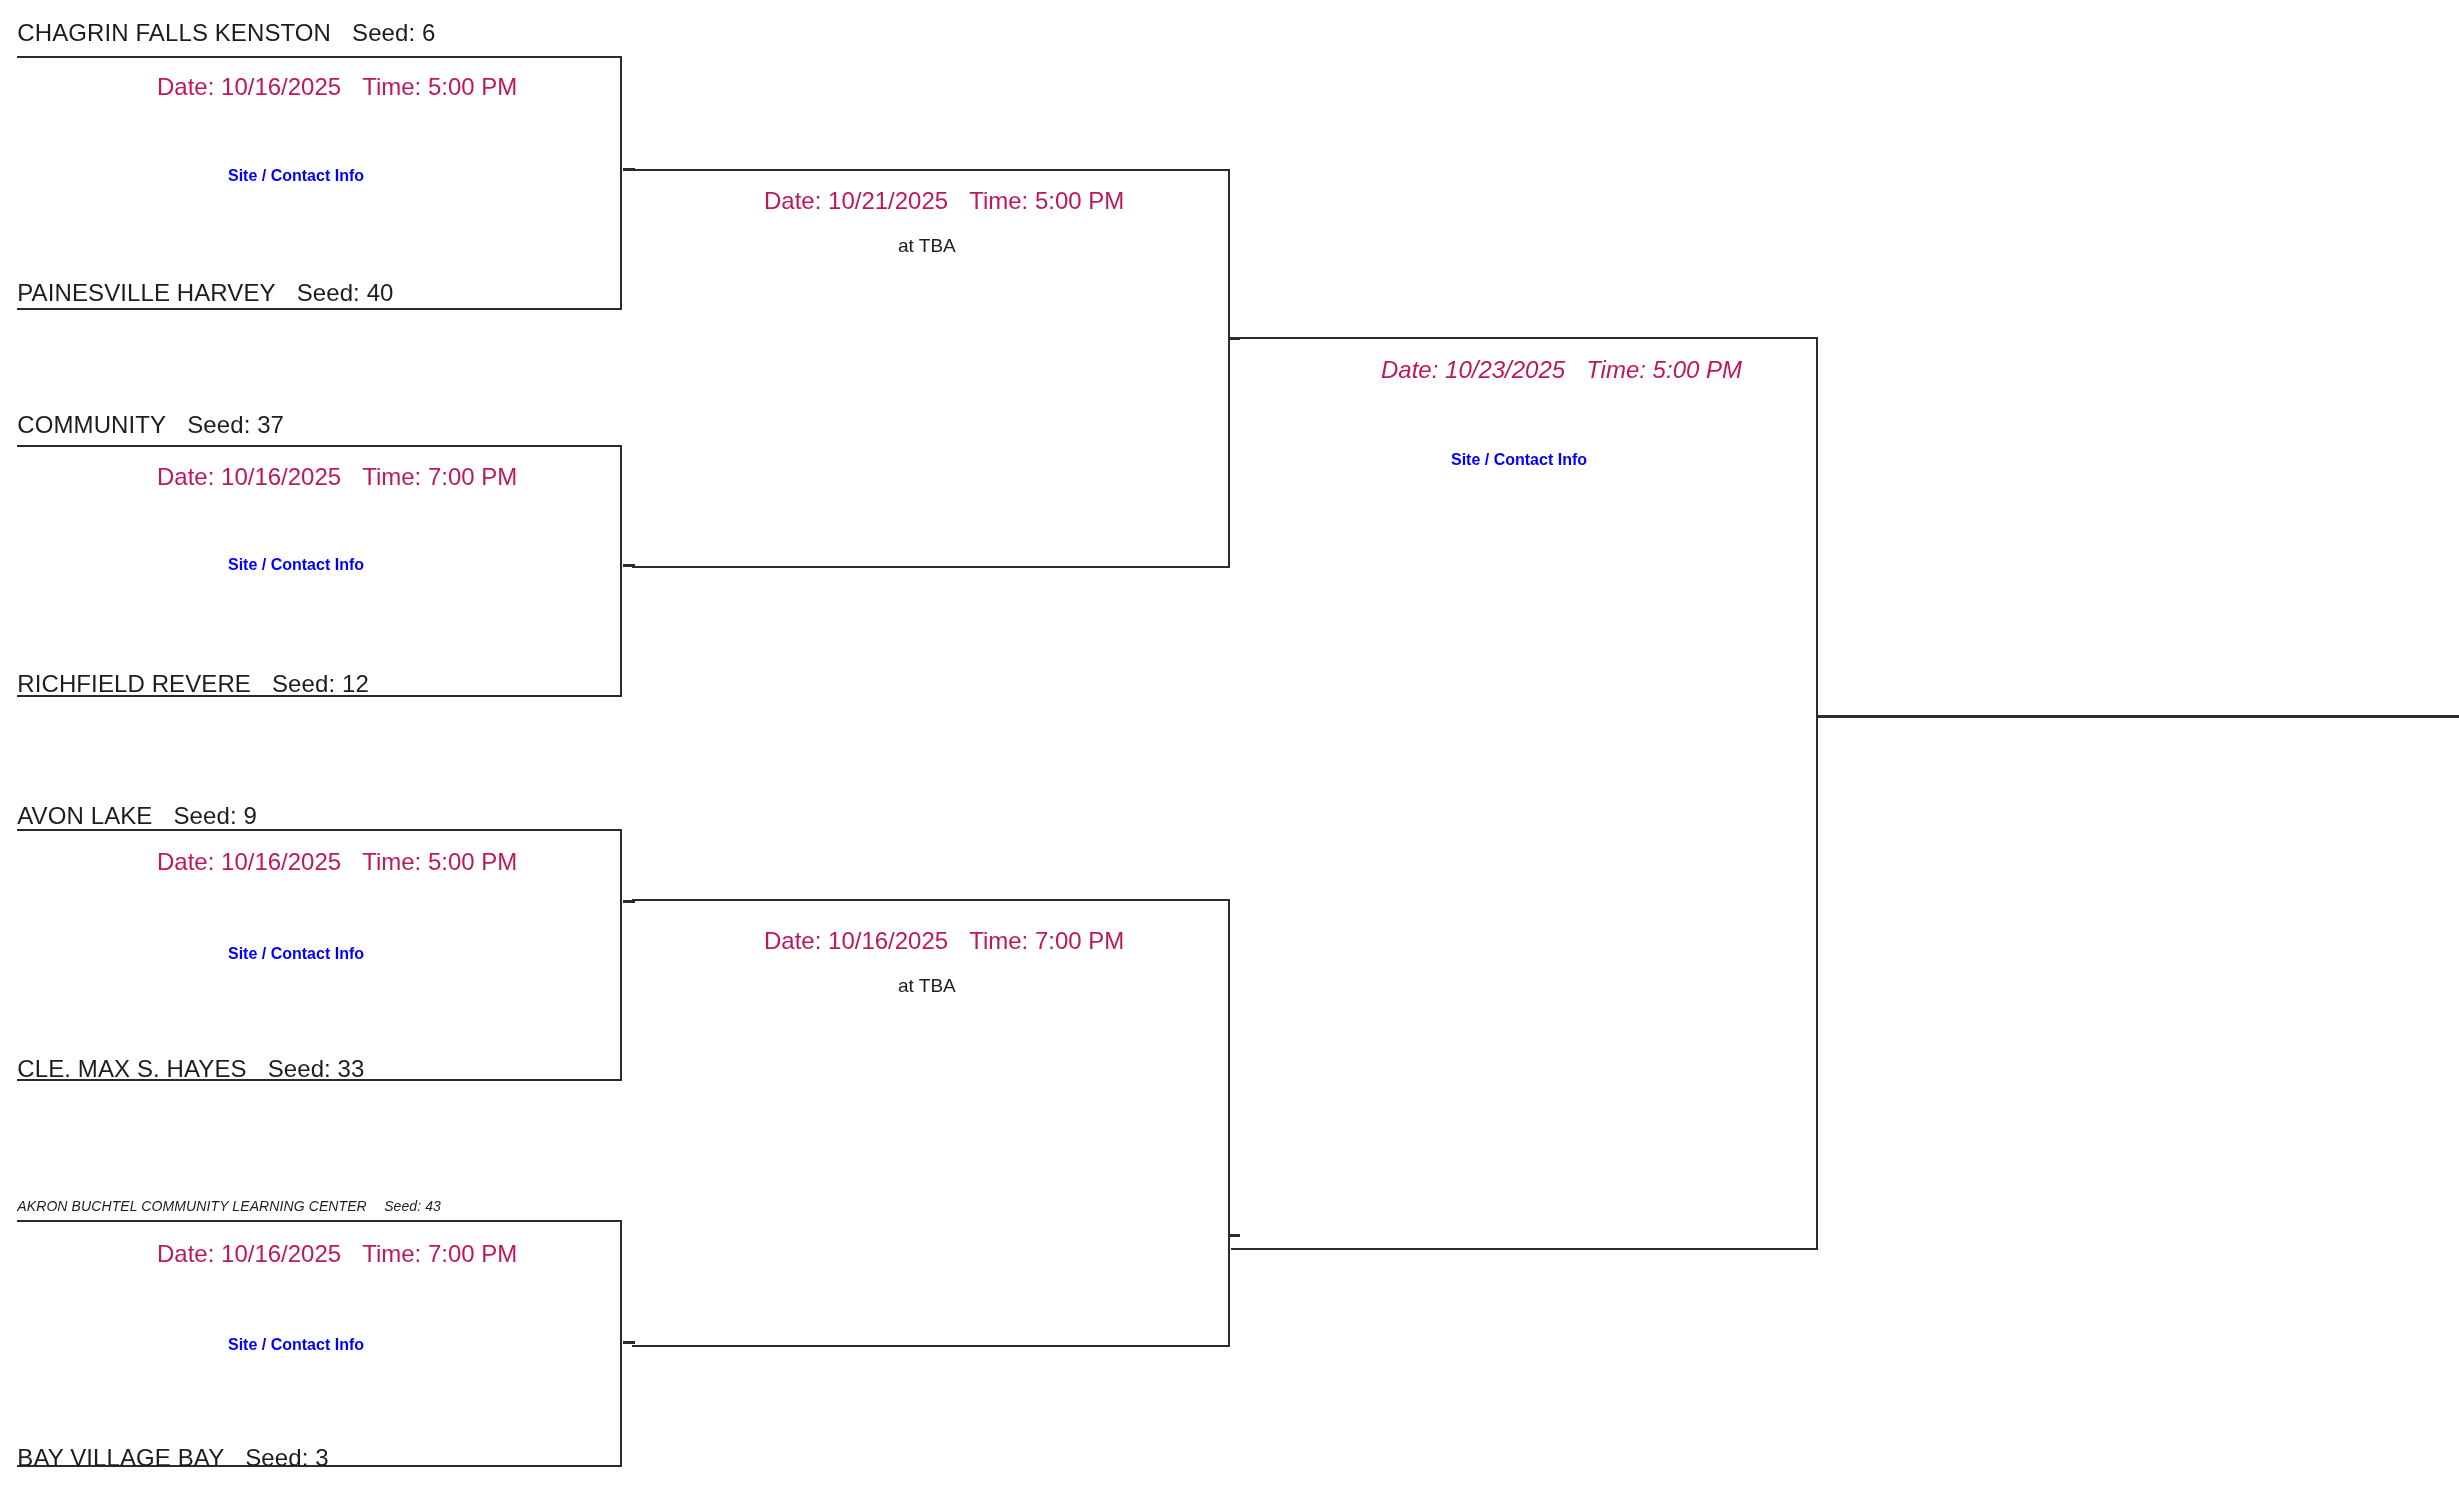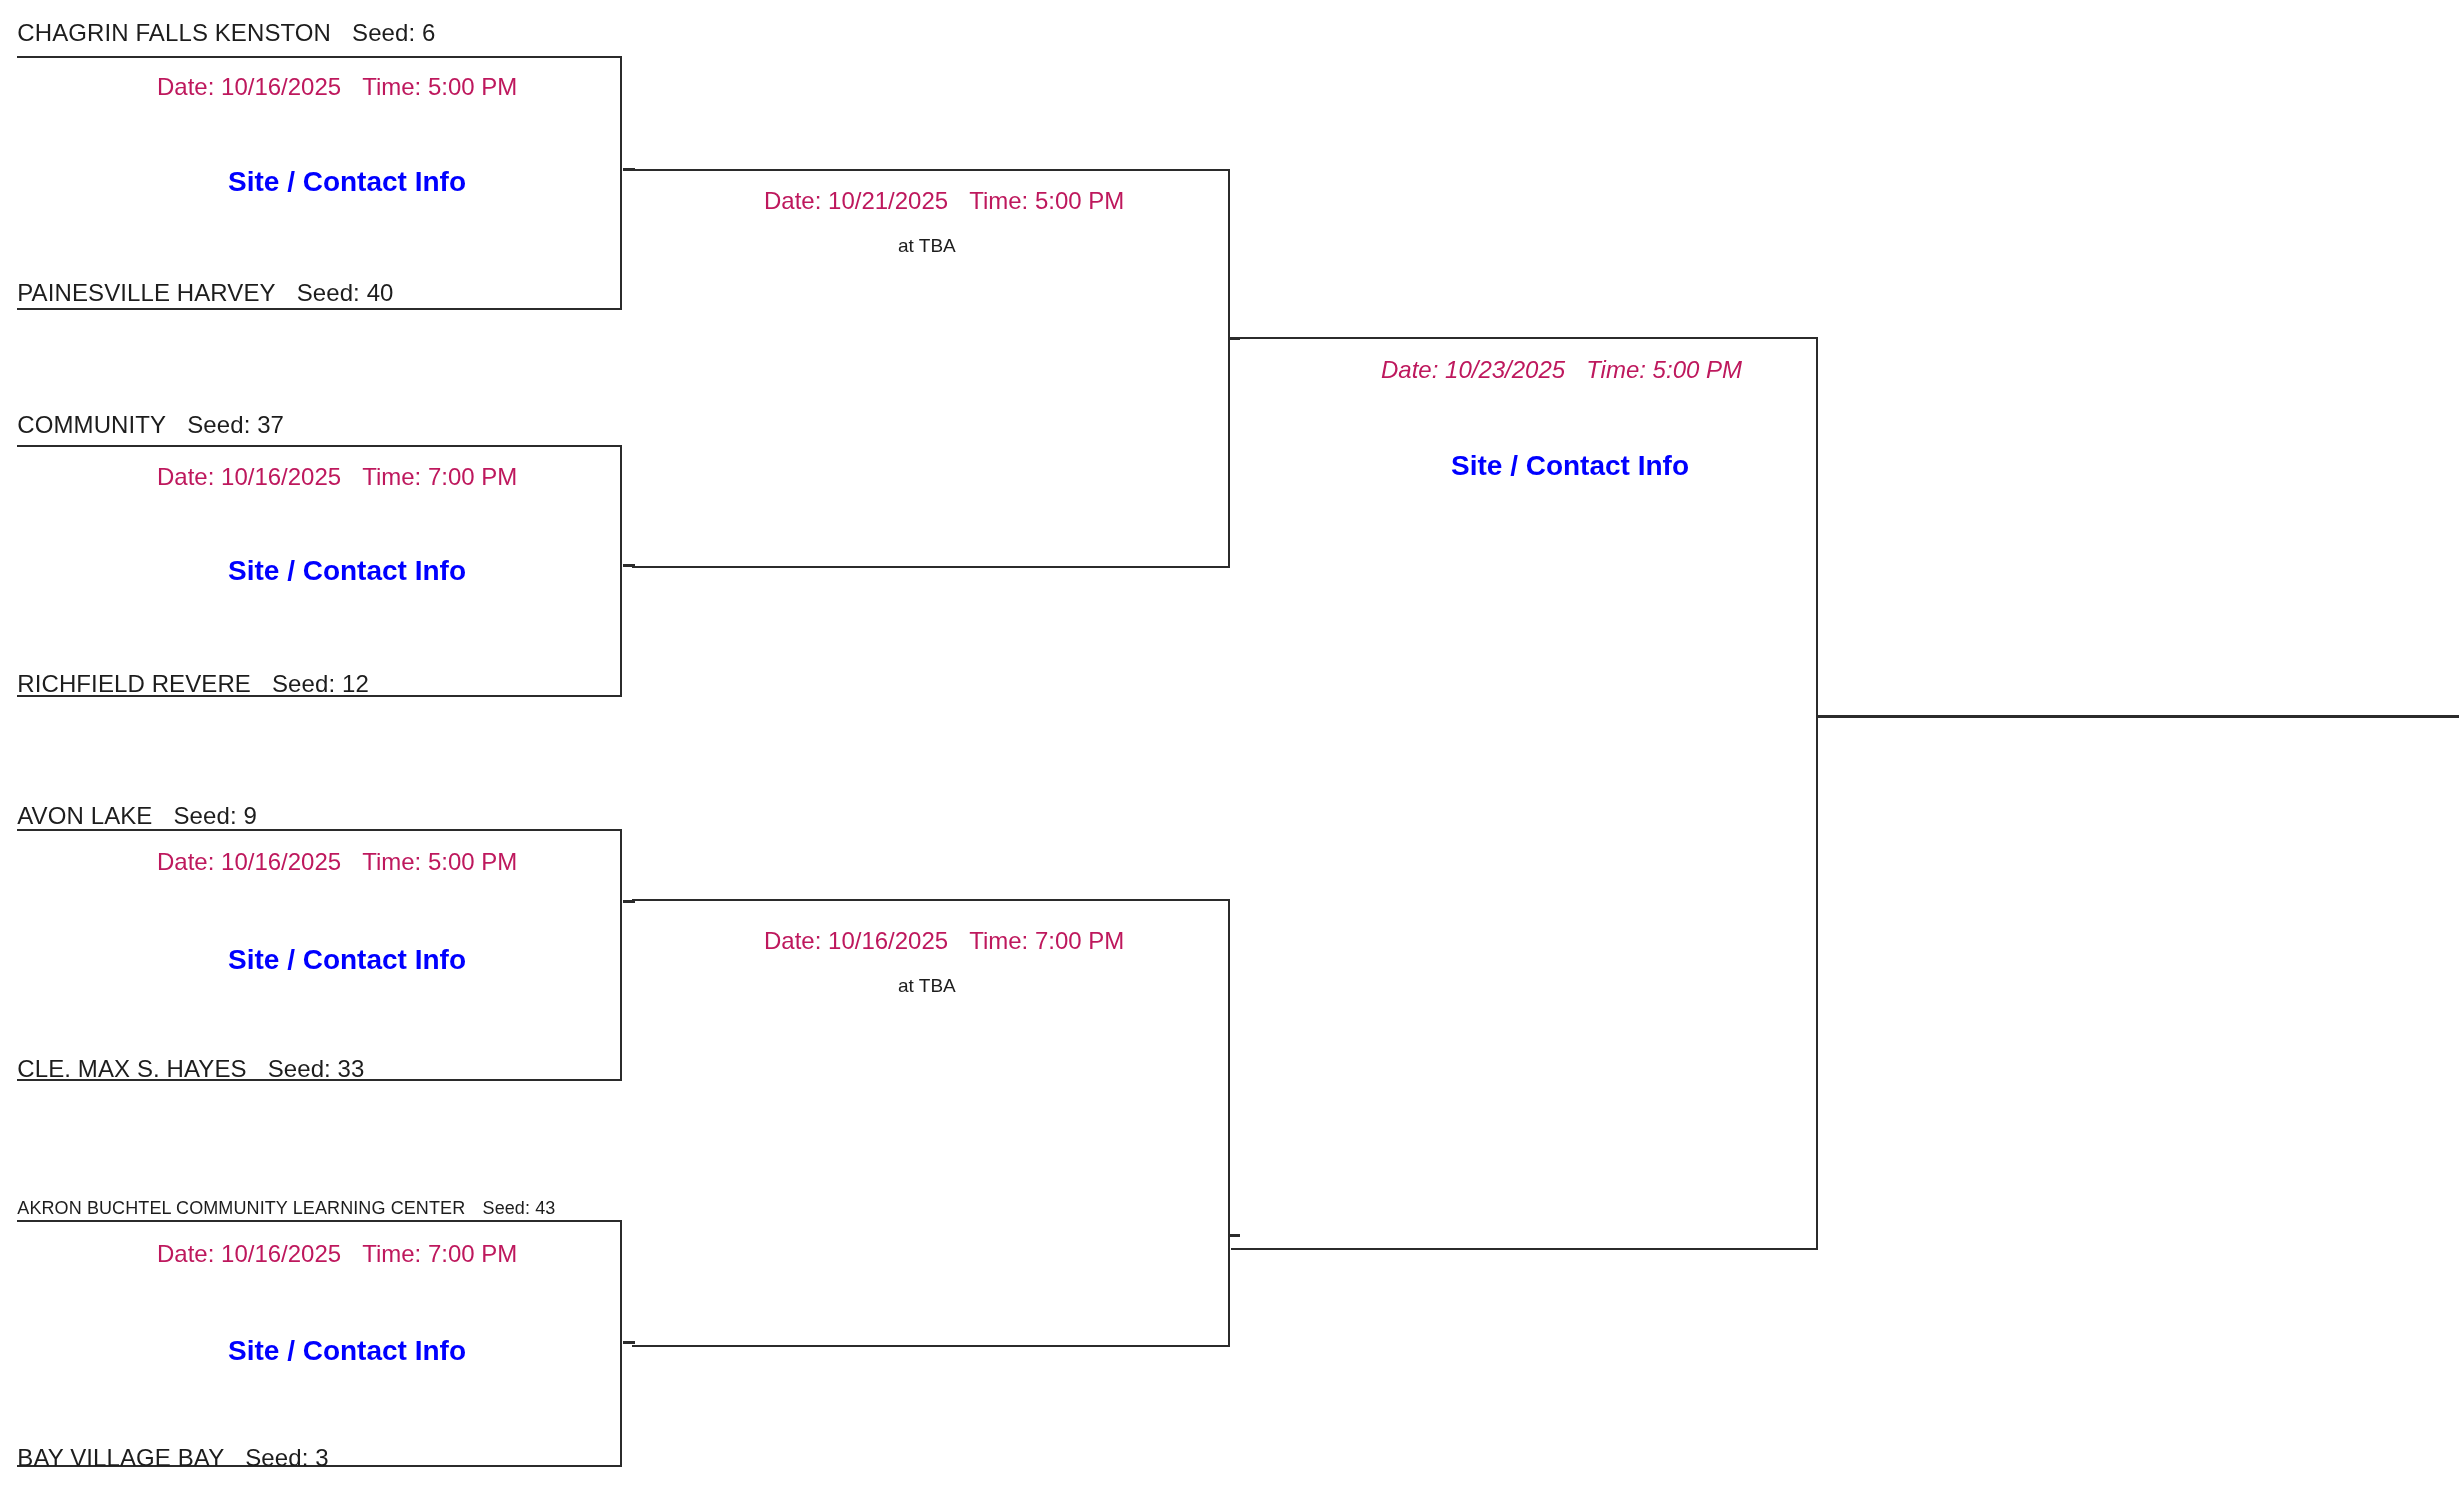--- a/index.html
+++ b/index.html
@@ -27,21 +27,22 @@
     white-space: nowrap;
     font-size: 24px;
     line-height: 1;
     color: #1d1d1d;
     letter-spacing: 0.1px;
   }
   .team-label .seed {
     margin-left: 21px;
   }
   .team-label.small {
-    font-size: 18px;
+    font-size: 14px;
+    font-style: italic;
   }
   .team-label.small .seed {
     margin-left: 17.3px;
   }
 
   
   .match-box {
     position: absolute;
     box-sizing: border-box;
     border-top: 2.9px solid #2b2b2b;
@@ -72,21 +73,21 @@
   .info-at {
     position: absolute;
     white-space: nowrap;
     font-size: 19px;
     line-height: 1;
     color: #1d1d1d;
   }
   .site-link {
     position: absolute;
     white-space: nowrap;
-    font-size: 28px;
+    font-size: 16px;
     line-height: 1;
     font-weight: bold;
     color: #0000ff;
     text-decoration: none;
     cursor: pointer;
   }
 </style>
 </head>
 <body>
 

